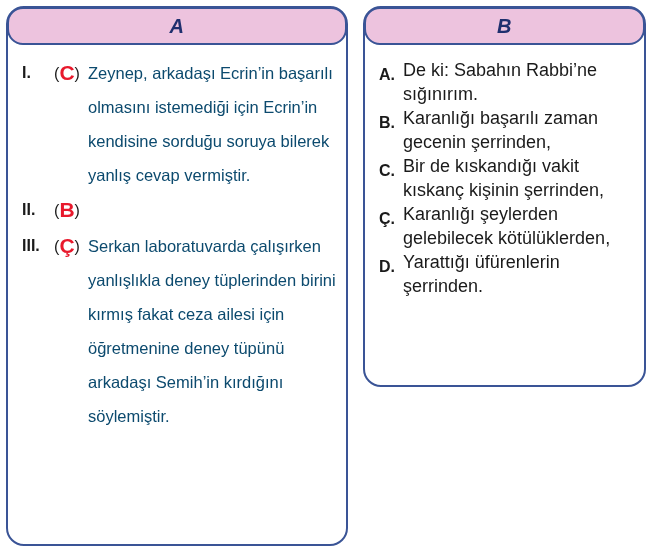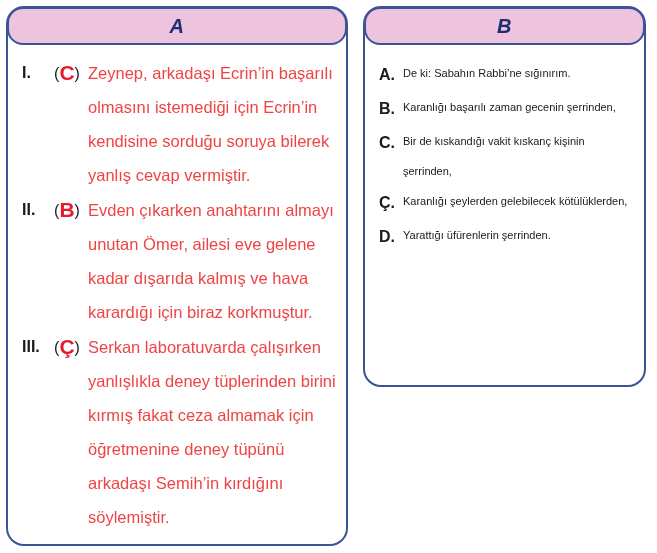--- a/index.html
+++ b/index.html
@@ -101,21 +101,21 @@
   .item-a .answer-letter {
     color: #e8192c;
     font-weight: bold;
     font-size: 21px;
     vertical-align: -1px;
   }
   .item-a .item-text {
     flex: 1 1 auto;
     font-size: 16.5px;
     line-height: 34px;
-    color: #ef4444;
+    color: #0c4a6e;
     padding-left: 2px;
   }
 
   
   .col-body-b {
     padding: 13px 12px 0 14px;
   }
   .item-b {
     display: flex;
     align-items: flex-start;
@@ -123,22 +123,22 @@
   .item-b .letter {
     flex: 0 0 auto;
     width: 24px;
     font-weight: bold;
     font-size: 16px;
     color: #1a1a1a;
     line-height: 34px;
   }
   .item-b .item-text {
     flex: 1 1 auto;
-    font-size: 11px;
-    line-height: 30px;
+    font-size: 18px;
+    line-height: 24px;
     color: #1a1a1a;
   }
 </style>
 </head>
 <body>
 
 <div class="worksheet">
 
   <div class="column column-a">
     <div class="col-header">
@@ -148,27 +148,26 @@
 
       <div class="item item-a">
         <span class="roman">I.</span>
         <span class="answer-box"><span>(</span><span class="answer-letter">C</span><span>)</span></span>
         <span class="item-text">Zeynep, arkadaşı Ecrin’in başarılı olmasını istemediği için Ecrin’in kendisine sorduğu soruya bilerek yanlış cevap vermiştir.</span>
       </div>
 
       <div class="item item-a">
         <span class="roman">II.</span>
         <span class="answer-box"><span>(</span><span class="answer-letter">B</span><span>)</span></span>
-        <span class="item-text">Evden çıkarken anahtarını almayı unutan Ömer, ailesi eve gelene kadar dışarıda kalmış ve hava karardığı için biraz korkmuştur.</span>
       </div>
 
       <div class="item item-a">
         <span class="roman">III.</span>
         <span class="answer-box"><span>(</span><span class="answer-letter">Ç</span><span>)</span></span>
-        <span class="item-text">Serkan laboratuvarda çalışırken yanlışlıkla deney tüplerinden birini kırmış fakat ceza almamak için öğretmenine deney tüpünü arkadaşı Semih’in kırdığını söylemiştir.</span>
+        <span class="item-text">Serkan laboratuvarda çalışırken yanlışlıkla deney tüplerinden birini kırmış fakat ceza ailesi için öğretmenine deney tüpünü arkadaşı Semih’in kırdığını söylemiştir.</span>
       </div>
 
     </div>
   </div>
 
   <div class="column column-b">
     <div class="col-header">
       <span class="col-header-label">B</span>
     </div>
     <div class="col-body col-body-b">

